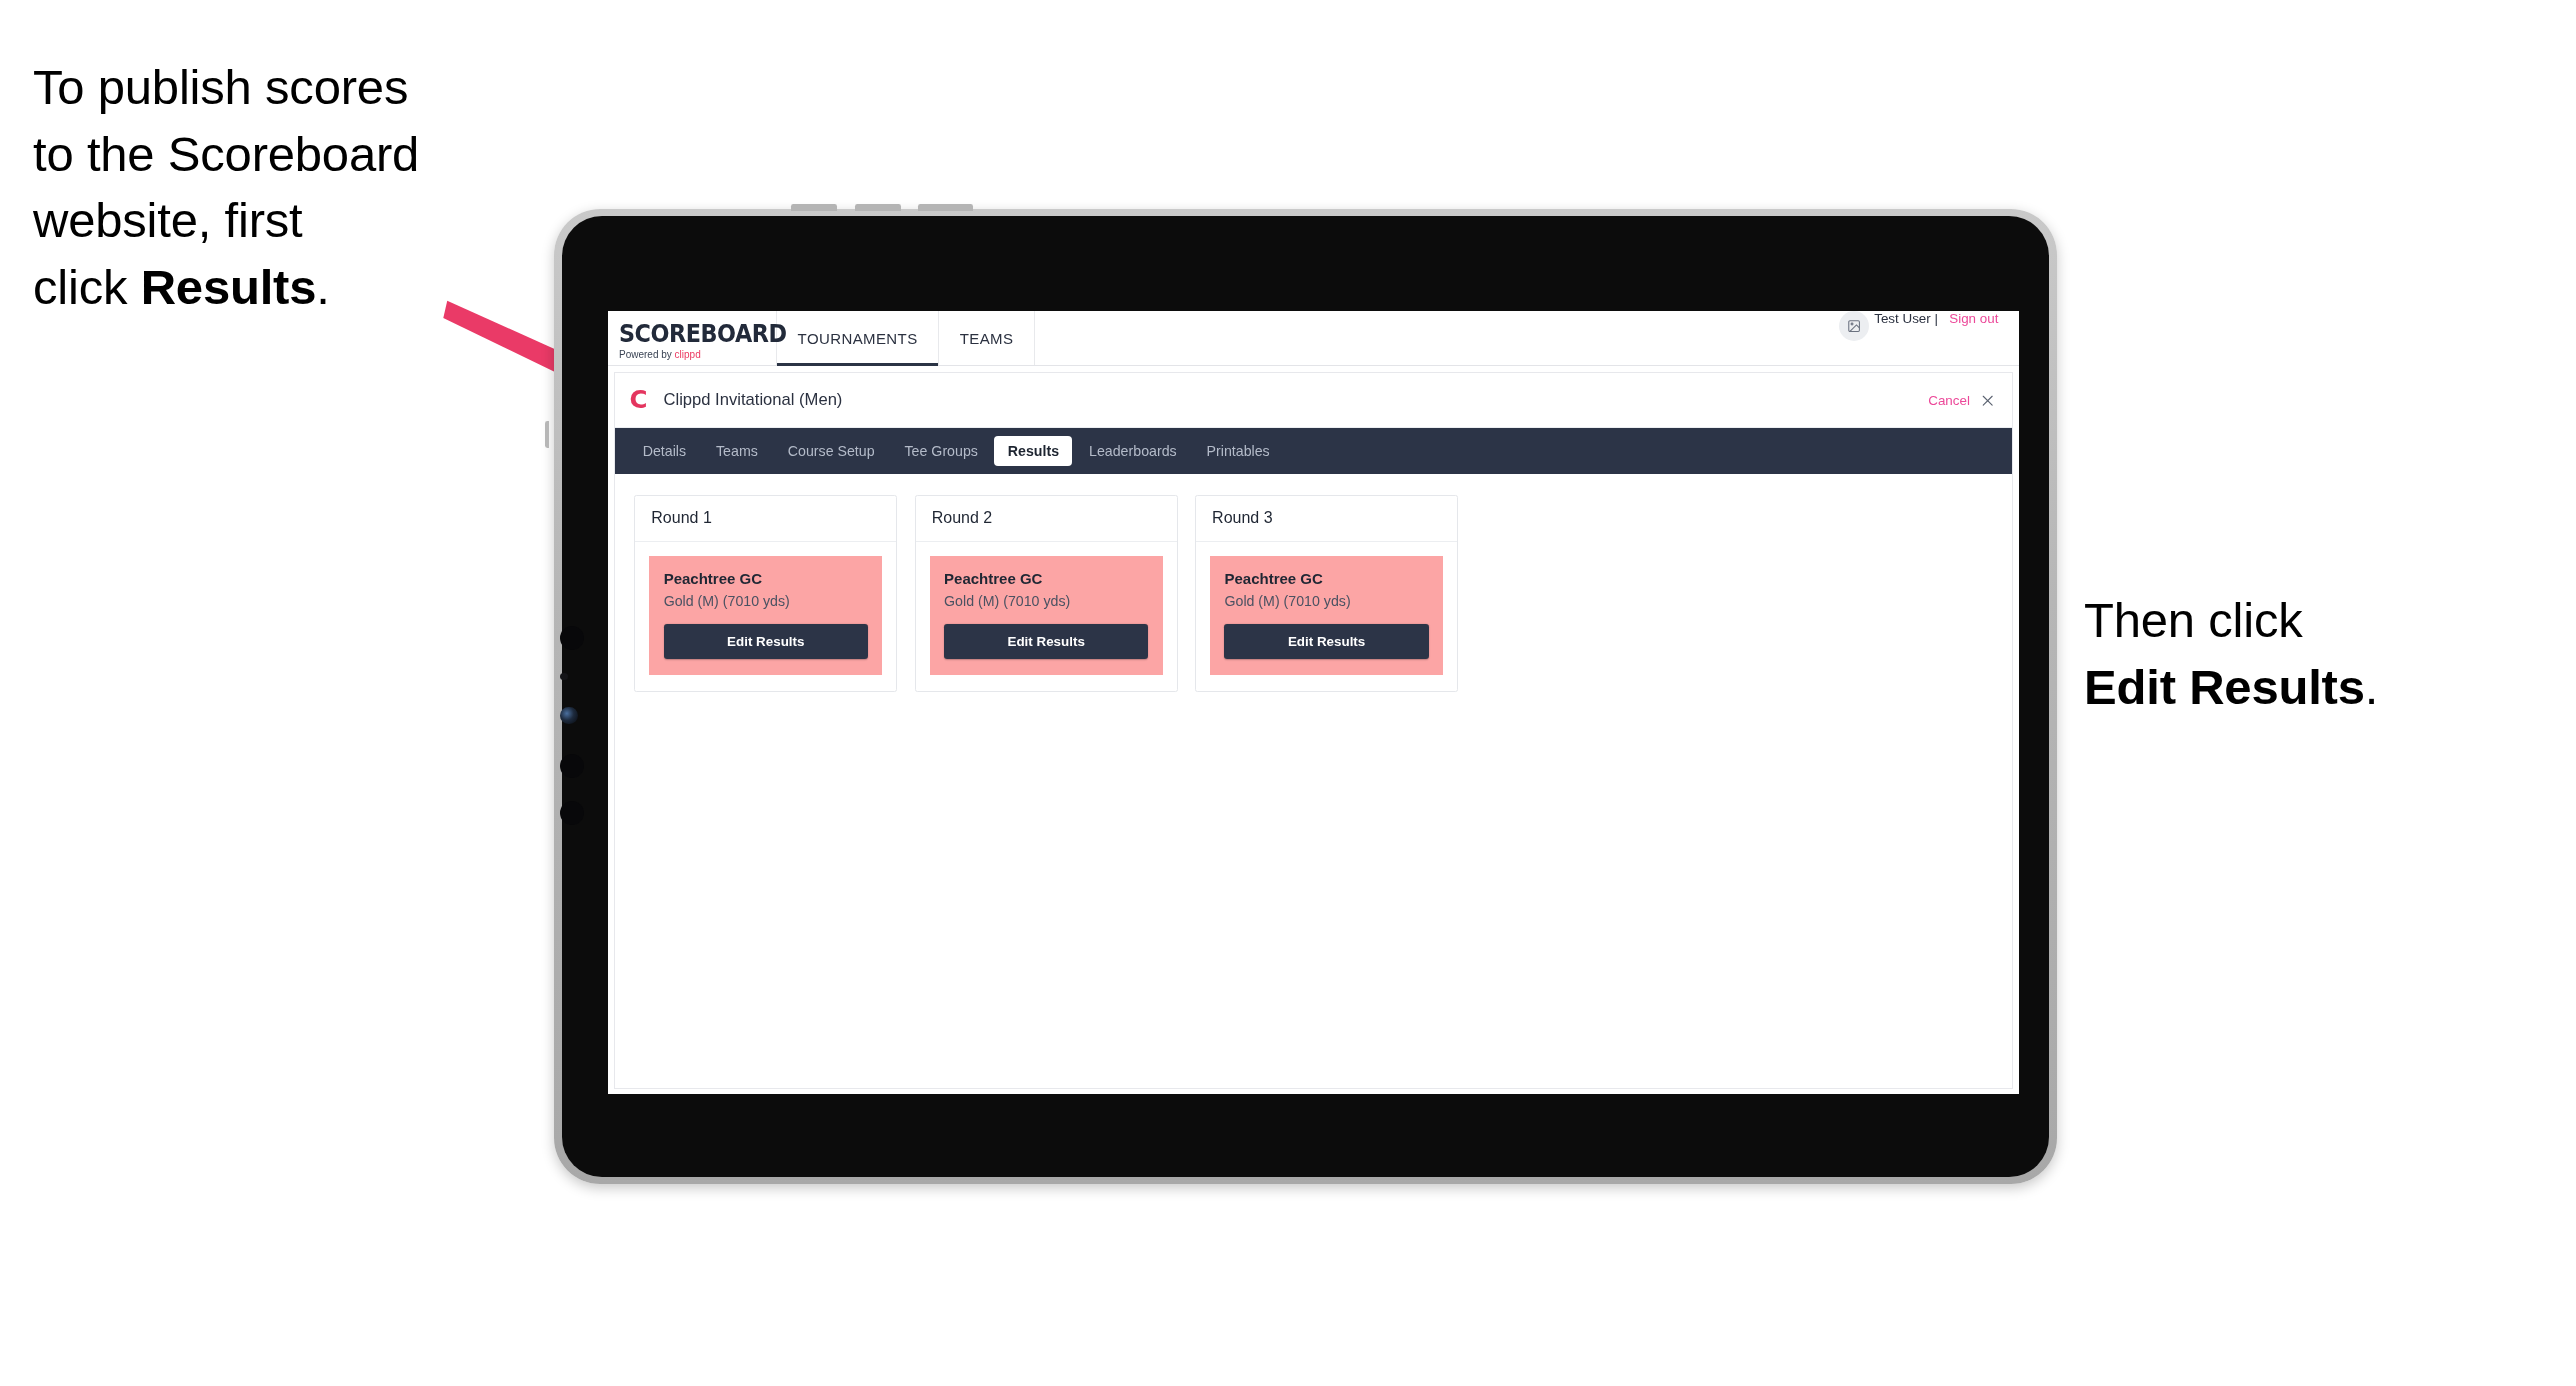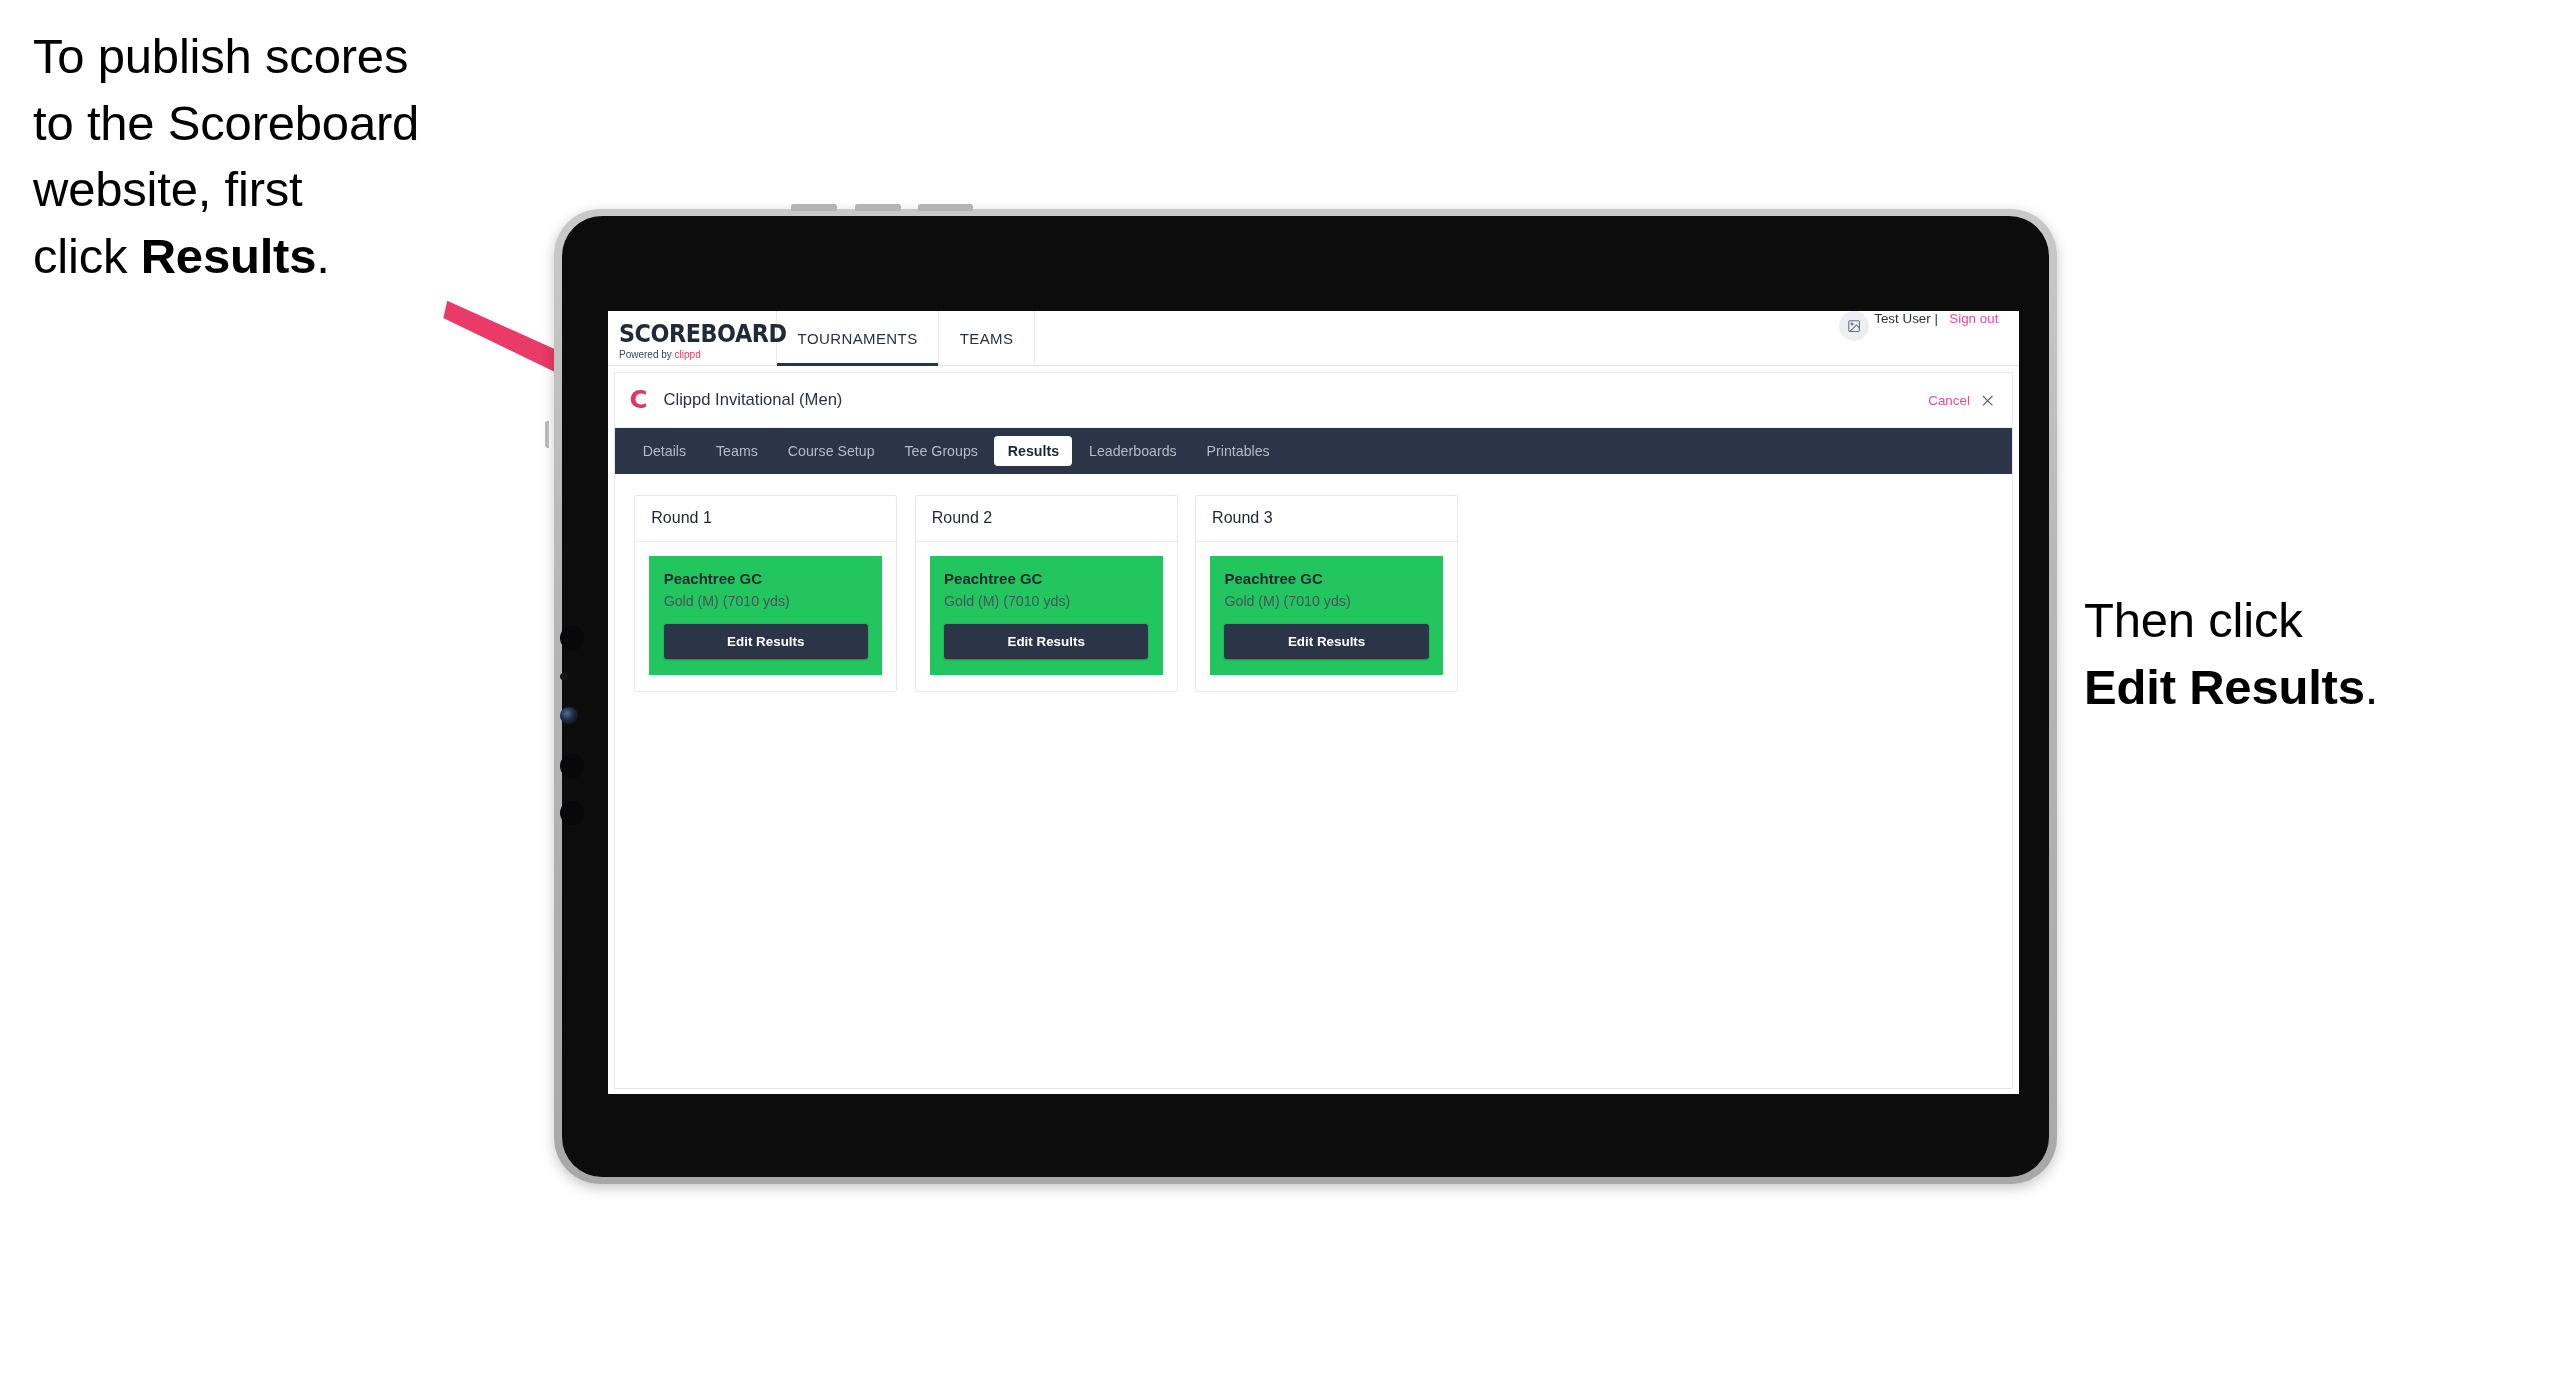--- a/index.html
+++ b/index.html
@@ -18,21 +18,21 @@
 
   
   .annotation {
     position: absolute;
     color: #000000;
     font-size: 49px;
     line-height: 1.36;
     font-weight: 400;
     letter-spacing: -0.2px;
   }
-  #annotation-left  { left: 33px;  top: 23px;  width: 554px; }
+  #annotation-left  { left: 33px;  top: 54px;  width: 554px; }
   #annotation-right { left: 2084px; top: 587px; width: 427px; }
   .annotation b { font-weight: 700; }
 
   
   .arrow-svg { position: absolute; pointer-events: none; }
   #arrow-left-svg  { left: 443px;  top: 269px; width: 554px;  height: 253px; }
   #arrow-right-svg { left: 1598px; top: 609px; width: 443px;  height: 142px; }
 
   
   #tablet-device {
@@ -236,21 +236,21 @@
     box-sizing: border-box;
   }
   .round-card-header {
     padding: 13.4px 16px;
     border-bottom: 0.8px solid #eceef1;
     font-size: 16px;
     color: #1f2633;
   }
   .round-card-body { padding: 14.2px 14.2px 16px 14.2px; }
   .course-panel {
-    background: #22c55e;
+    background: #fca5a5;
     padding: 14.2px 14.2px 16px 14.2px;
   }
   .course-name {
     font-size: 15px;
     font-weight: 700;
     color: #1f2633;
     margin-bottom: 5.5px;
   }
   .course-tee {
     font-size: 14.2px;

